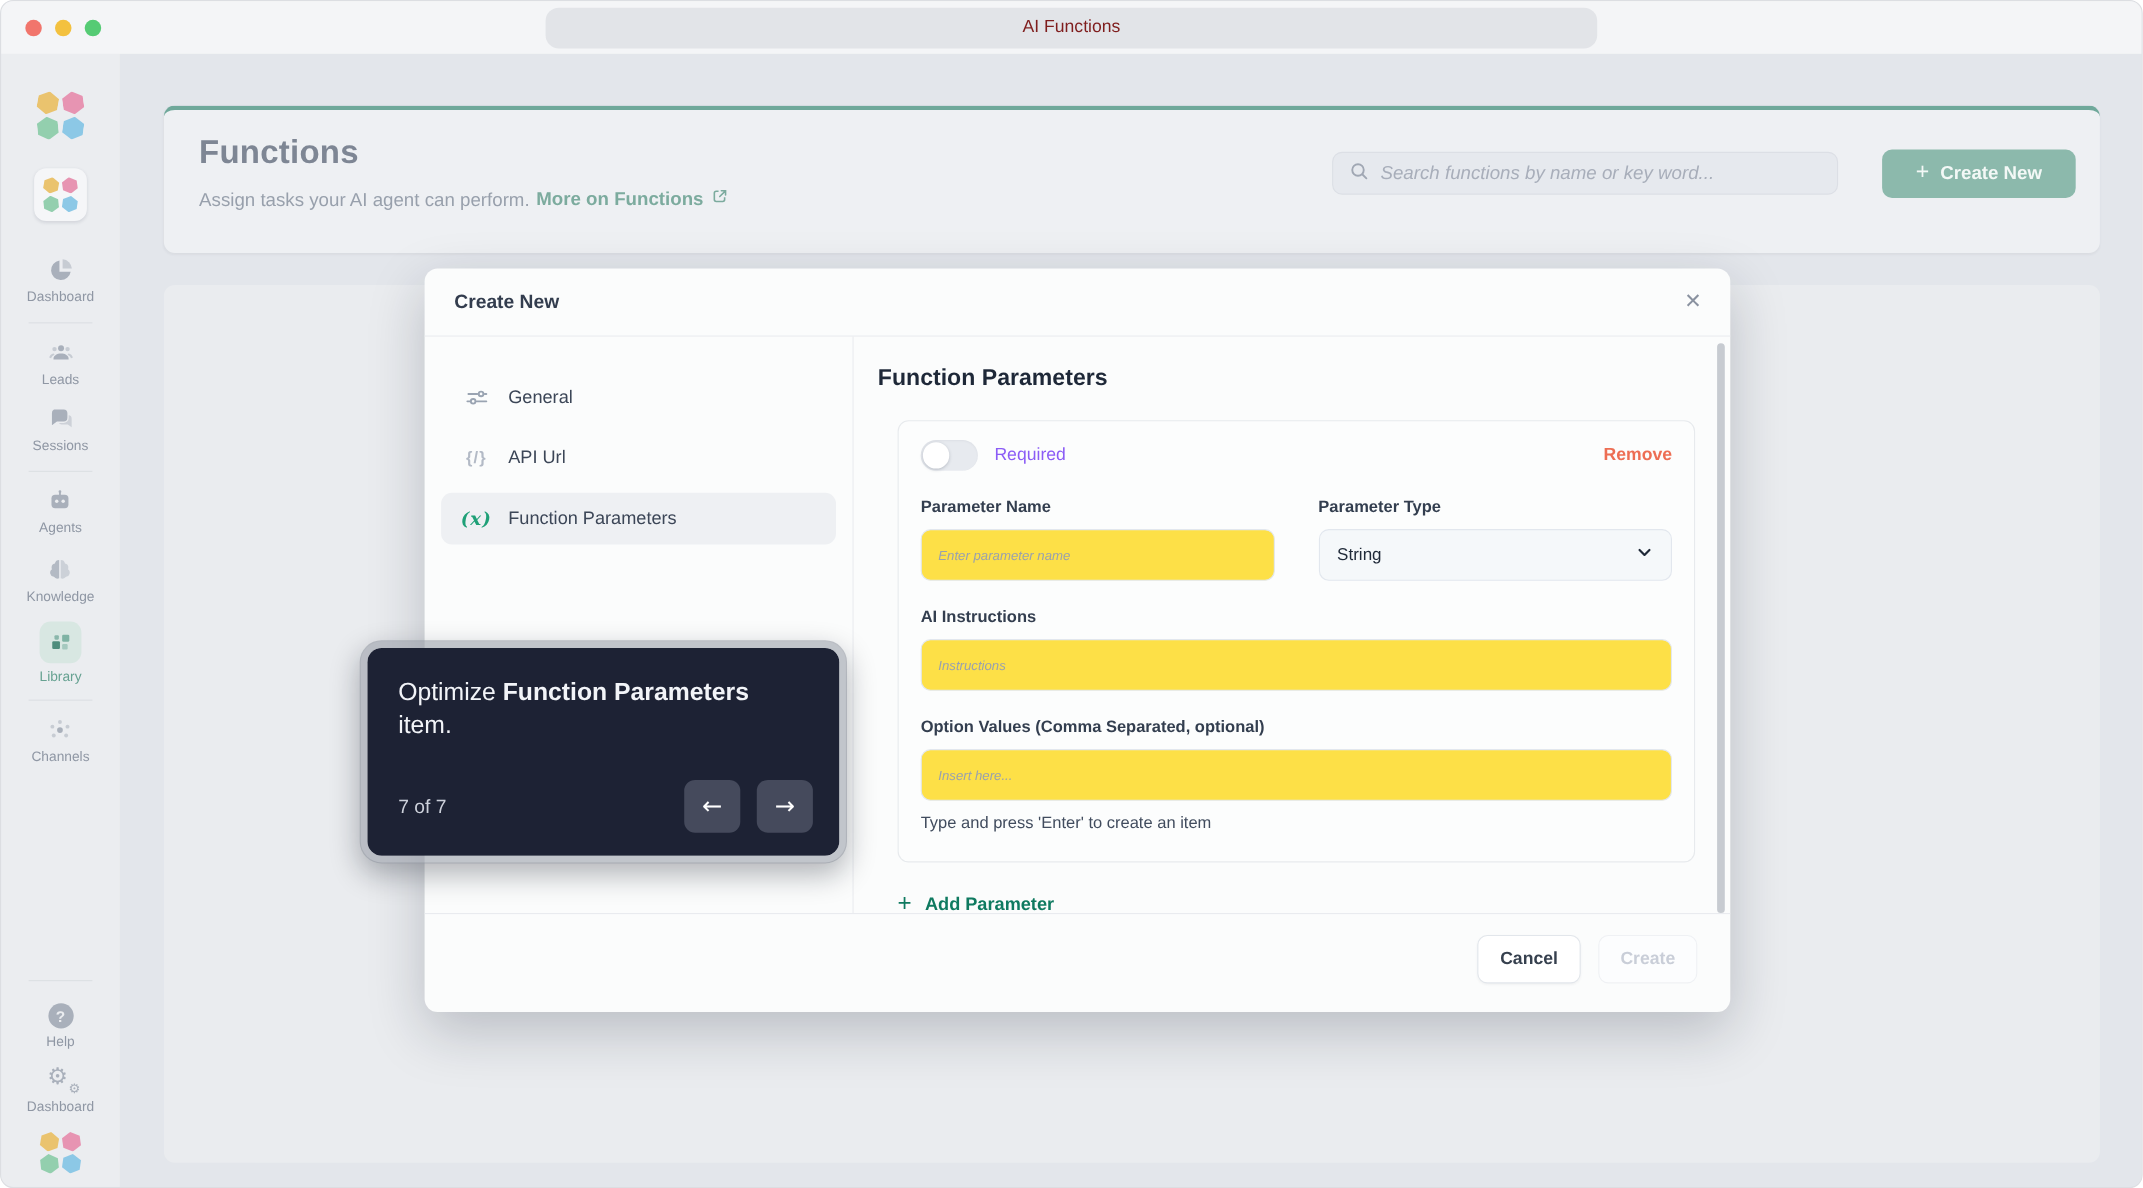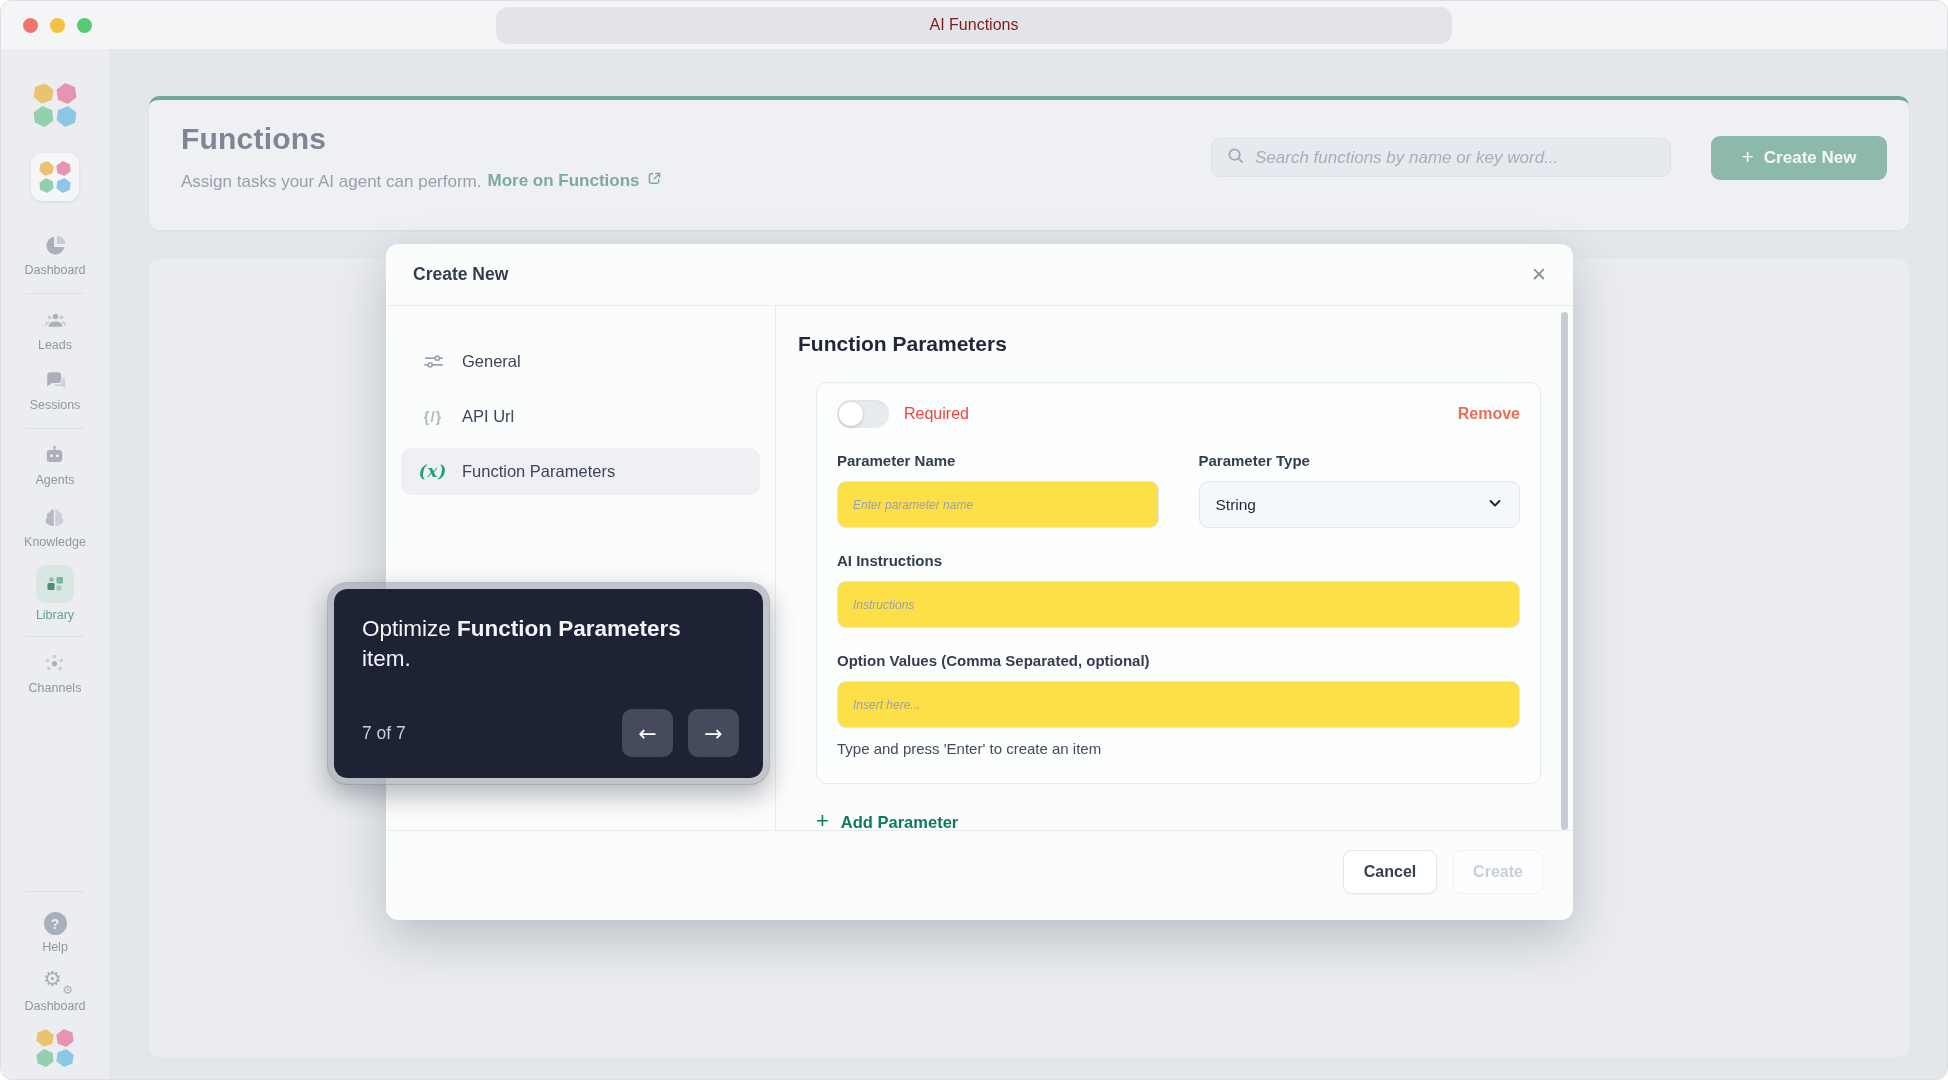--- a/index.html
+++ b/index.html
@@ -65,21 +65,21 @@
   .curly { font-size:15px; color:#b3bac6; font-weight:600; letter-spacing:1px; }
   .fx { font-family:"DejaVu Serif", serif; font-style:italic; font-weight:700; font-size:16.5px; color:#1fa077; letter-spacing:1px; }
   .mpanel { flex:1; padding:26px 0 0 22px; position:relative; }
   .mpanel h2 { font-size:21px; font-weight:700; color:#1e2838; }
   .panel-inner { padding:0 32px 0 18px; }
   .param-card { margin-top:26px; width:725px; border:1px solid #e7eaed; border-radius:10px; background:#fcfdfd; padding:17px 20px 26px 20px; }
   .row-top { display:flex; align-items:center; justify-content:space-between; }
   .toggle-wrap { display:flex; align-items:center; gap:15px; }
   .toggle { width:52px; height:28px; border-radius:14px; background:#e7eaef; position:relative; cursor:pointer; box-shadow:inset 0 1px 2px rgba(60,70,90,.06); }
   .toggle .knob { position:absolute; left:2px; top:2px; width:24px; height:24px; border-radius:50%; background:#fff; box-shadow:0 1px 3px rgba(40,50,70,.25); }
-  .req-lbl { font-size:16px; color:#ef4444; }
+  .req-lbl { font-size:16px; color:#8b5cf6; }
   .remove-link { font-size:16px; font-weight:700; color:#ed6e54; cursor:pointer; background:none; border:none; font-family:"Liberation Sans", sans-serif; }
   .grid2 { display:grid; grid-template-columns:1fr 1fr; column-gap:40px; margin-top:24px; }
   .f-label { font-size:15px; font-weight:700; color:#333e4f; margin-bottom:12px; display:block; }
   .f-input { width:100%; height:47px; background:#fde047; border:1px solid #e2e7ee; border-radius:9px; padding:0 15px; font-size:12px; color:#2a3443; outline:none; font-family:"Liberation Sans", sans-serif; }
   .f-input::placeholder { color:#99a1ae; font-style:italic; }
   .f-select { width:100%; height:47px; background:#f5f8fa; border:1px solid #e2e7ee; border-radius:9px; padding:0 16px; font-size:15.5px; color:#1f2938; display:flex; align-items:center; justify-content:space-between; cursor:pointer; }
   .f-select svg { color:#1f2938; }
   .block { margin-top:24px; }
   .helper { margin-top:12px; font-size:15px; color:#414c5e; }
   .add-param { margin-top:26px; display:flex; align-items:center; gap:12px; color:#0f7a60; font-size:16.5px; font-weight:700; cursor:pointer; background:none; border:none; font-family:"Liberation Sans", sans-serif; }

